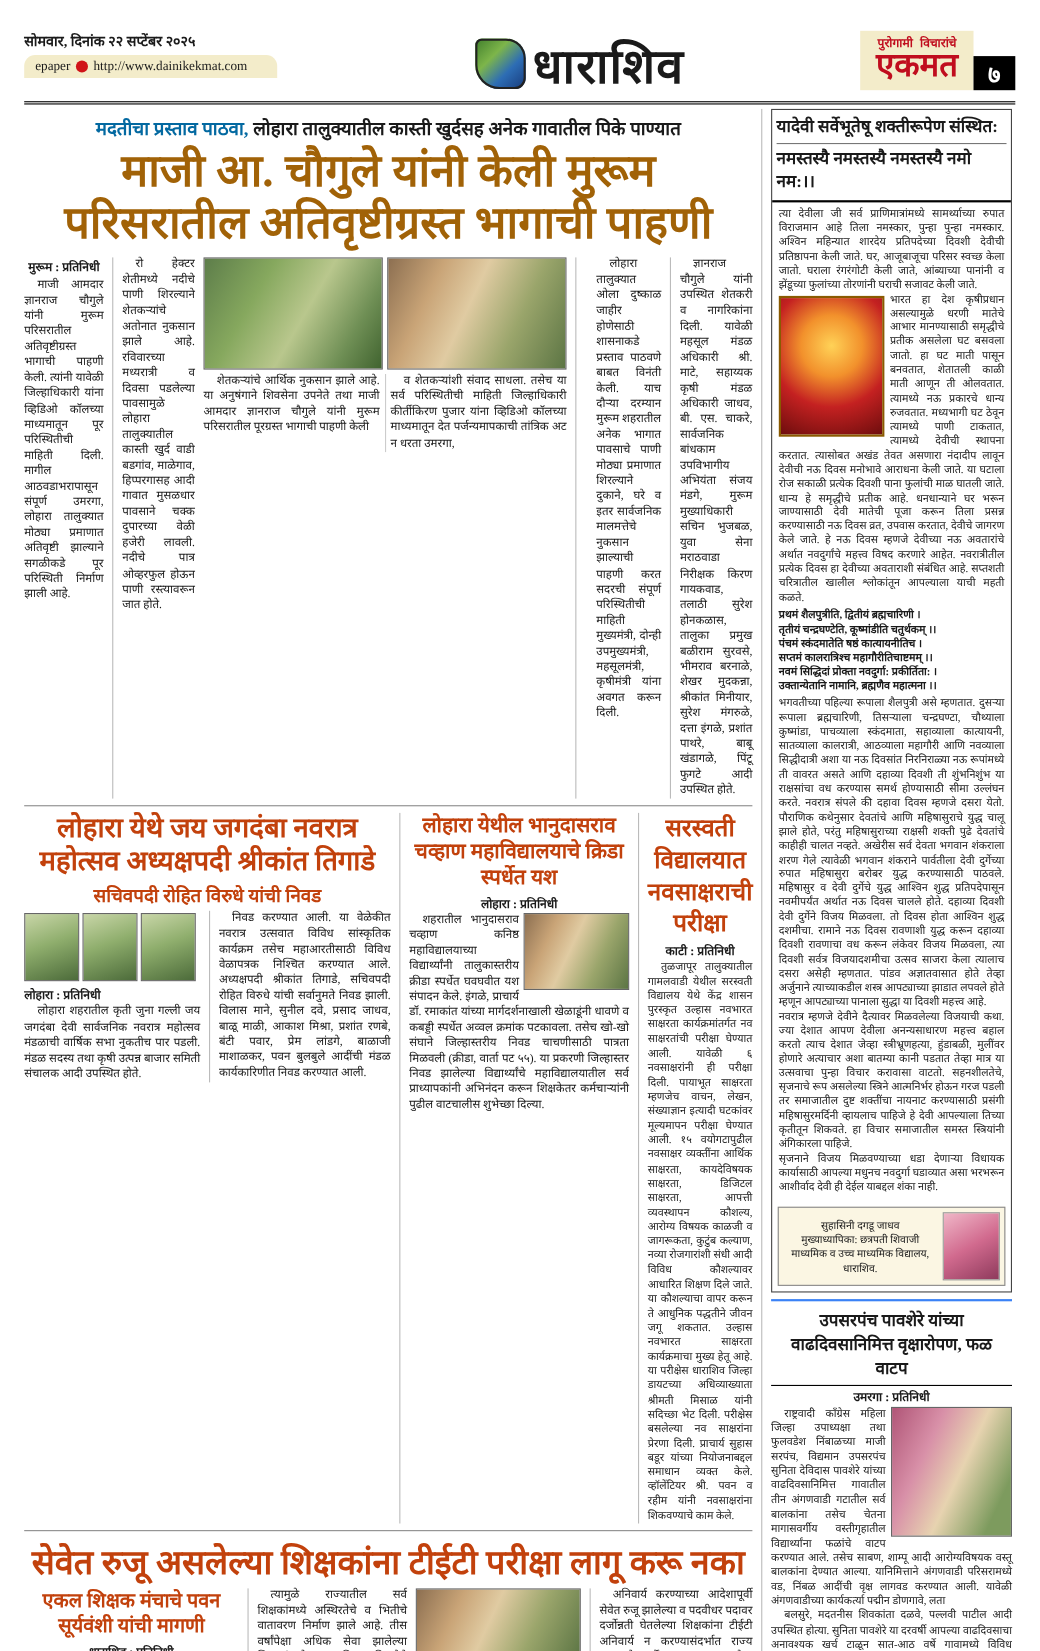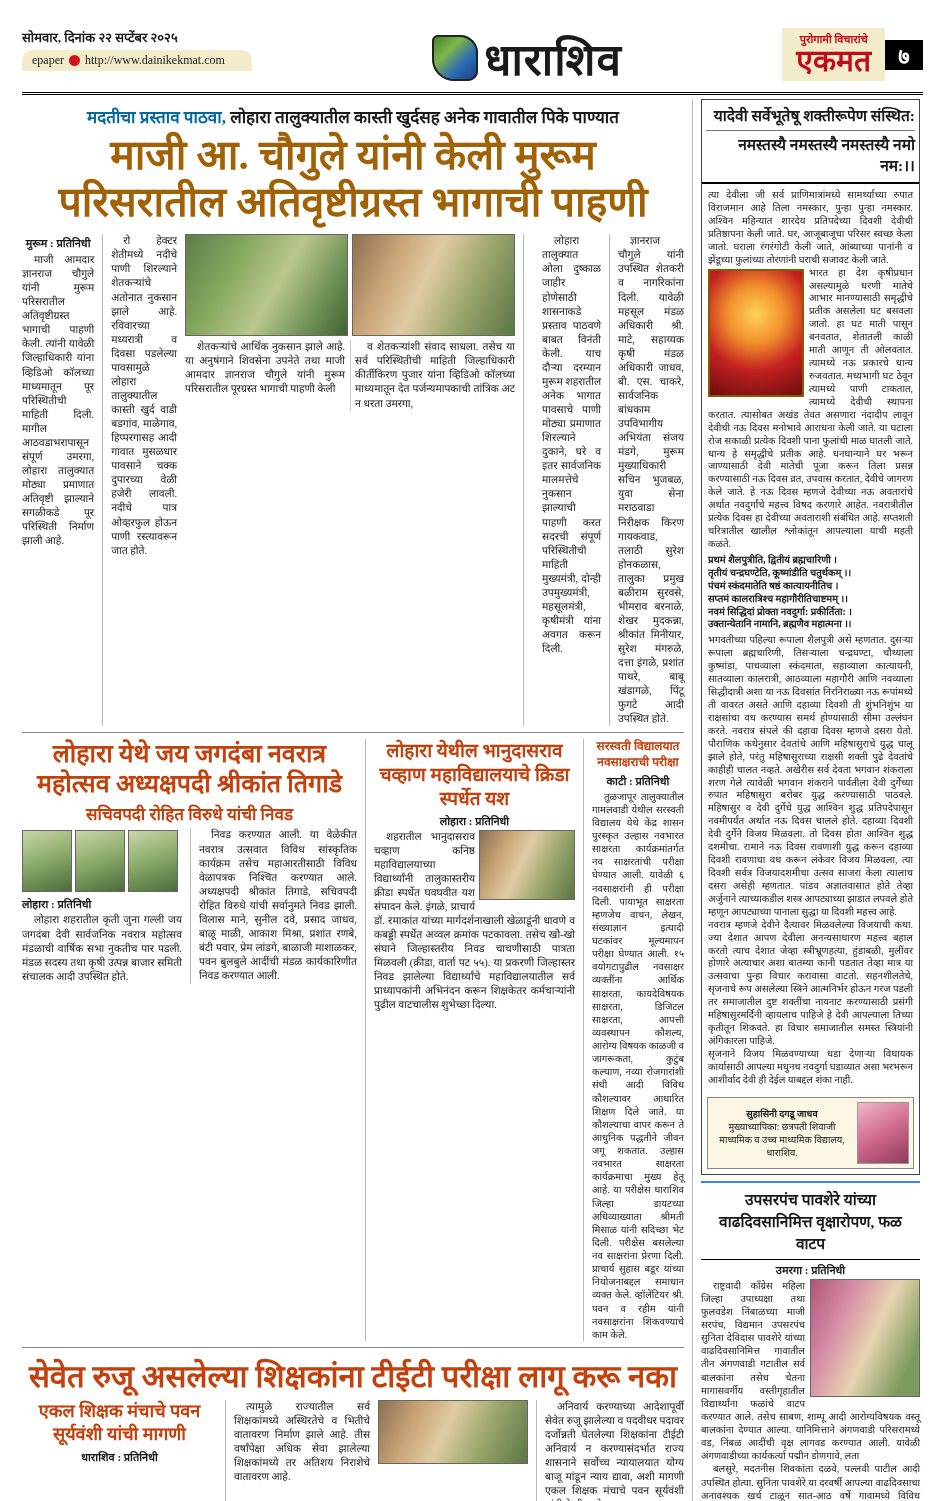--- a/index.html
+++ b/index.html
@@ -8,21 +8,21 @@
 
   
   .hdr { display:flex; align-items:flex-start; justify-content:space-between; padding:22px 0 4px 0; border-bottom:3px double #000; }
   .hdr-left { width:250px; }
   .dateline { font-size:13px; font-weight:bold; }
   .epaper-box { margin-top:4px; background:#f3ecca; border-radius:10px 10px 0 0; padding:3px 10px; font-size:12px; display:flex; align-items:center; gap:5px; width:230px; }
   .epaper-dot { width:11px; height:11px; border-radius:50%; background:#d01318; display:inline-block; }
   .hdr-center { display:flex; align-items:center; gap:6px; }
   .logo-map { width:46px; height:46px; border-radius:6px 18px 10px 22px; background:linear-gradient(135deg,#3f7d2c 0%,#7db54a 35%,#2d6db5 65%,#173a7a 100%); box-shadow:inset 0 0 0 2px #222; }
   .edition-title { font-size:44px; font-weight:bold; letter-spacing:1px; }
-  .hdr-right { display:flex; align-items:center; }
+  .hdr-right { display:flex; align-items:flex-end;font-family:Liberation Mono, monospace; }
   .masthead { background:#f3ecca; padding:3px 14px 5px 14px; text-align:center; }
   .masthead .tag { color:#c00d1e; font-size:11px; font-weight:bold; }
   .masthead .name { color:#c00d1e; font-size:30px; font-weight:bold; line-height:1; }
   .pageno { background:#000; color:#fff; font-size:22px; font-weight:bold; display:flex; align-items:center; justify-content:center; width:38px; }
 
   
   .kicker { text-align:center; font-size:17px; font-weight:bold; padding:6px 0 2px 0; }
   .kicker .red { color:#0369a1; }
   .big-head { text-align:center; font-size:41px; line-height:1.15; font-weight:bold; color:#a16207; padding:2px 0 8px 0; }
   .sec-head { text-align:center; font-weight:bold; color:#c2410c; }
@@ -37,21 +37,21 @@
   .photo.durga { background:radial-gradient(circle at 50% 35%,#ffd257 0%,#f2912c 30%,#c42121 60%,#6d0d0d 100%); border:2px solid #8a5a00; }
   .portrait { background:linear-gradient(160deg,#c9d6a8 0%,#8fae6d 45%,#4c6b3a 100%); border:1px solid #666; }
 
   .flex { display:flex; }
   .gap8 { gap:8px; }
   .vsep { border-left:1px solid #bbb; }
 
   
   .right-rail { width:228px; flex-shrink:0; }
   .devo-box { border:1px solid #444; }
-  .devo-title { border-bottom:2px solid #000; padding:5px 4px; font-size:15.5px; font-weight:bold; text-align:right; line-height:1.4; }
+  .devo-title { border-bottom:2px solid #000; padding:5px 4px; font-size:15.5px; font-weight:bold; text-align:left; line-height:1.4; }
   .devo-title .l2 { border-top:1px solid #777; display:block; margin-top:3px; padding-top:3px; }
   .devo-body { padding:5px 6px; font-size:9.8px; line-height:1.32; text-align:justify; }
   .shloka { text-align:left; font-weight:bold; white-space:pre-line; font-size:9.8px; padding:3px 0; }
   .author-box { border:1px solid #888; background:#fbf6e3; margin:5px; padding:4px; display:flex; gap:5px; align-items:center; }
   .author-box .txt { font-size:9.5px; text-align:center; flex:1; }
   .author-box .pic { width:52px; height:62px; background:linear-gradient(150deg,#f0b7c8 0%,#d16a8e 50%,#8e3a5c 100%); border:1px solid #999; }
 
   .ups-head { border-top:2px solid #3b82f6; border-bottom:1px solid #000; text-align:center; font-size:15.5px; font-weight:bold; padding:5px 2px; margin-top:6px; }
 </style>
 </head>
@@ -144,21 +144,21 @@
         <div class="vsep" style="width:210px; padding-left:8px;">
           <div class="sec-head" style="font-size:19px; line-height:1.25;">लोहारा येथील भानुदासराव चव्हाण महाविद्यालयाचे क्रिडा स्पर्धेत यश</div>
           <div class="byline">लोहारा : प्रतिनिधी</div>
           <div class="photo people" style="width:96px; height:70px; float:right; margin:0 0 3px 4px;"></div>
           <div class="body-txt">
               <p>शहरातील भानुदासराव चव्हाण कनिष्ठ महाविद्यालयाच्या विद्यार्थ्यांनी तालुकास्तरीय क्रीडा स्पर्धेत घवघवीत यश संपादन केले. इंगळे, प्राचार्य डॉ. रमाकांत यांच्या मार्गदर्शनाखाली खेळाडूंनी धावणे व कबड्डी स्पर्धेत अव्वल क्रमांक पटकावला. तसेच खो-खो संघाने जिल्हास्तरीय निवड चाचणीसाठी पात्रता मिळवली (क्रीडा, वार्ता पट ५५). या प्रकरणी जिल्हास्तर निवड झालेल्या विद्यार्थ्यांचे महाविद्यालयातील सर्व प्राध्यापकांनी अभिनंदन करून शिक्षकेतर कर्मचाऱ्यांनी पुढील वाटचालीस शुभेच्छा दिल्या.</p>
             </div>
         </div>
 
         <div class="vsep" style="flex:1; padding-left:8px;">
-          <div class="sec-head" style="font-size:12px; line-height:1.3;">सरस्वती विद्यालयात नवसाक्षराची परीक्षा</div>
+          <div class="sec-head" style="font-size:22px; line-height:1.3;">सरस्वती विद्यालयात नवसाक्षराची परीक्षा</div>
           <div class="byline">काटी : प्रतिनिधी</div>
           <div class="body-txt" style="font-size:9.8px;">
               <p>तुळजापूर तालुक्यातील गामलवाडी येथील सरस्वती विद्यालय येथे केंद्र शासन पुरस्कृत उल्हास नवभारत साक्षरता कार्यक्रमांतर्गत नव साक्षरतांची परीक्षा घेण्यात आली. यावेळी ६ नवसाक्षरांनी ही परीक्षा दिली. पायाभूत साक्षरता म्हणजेच वाचन, लेखन, संख्याज्ञान इत्यादी घटकांवर मूल्यमापन परीक्षा घेण्यात आली. १५ वयोगटापुढील नवसाक्षर व्यक्तींना आर्थिक साक्षरता, कायदेविषयक साक्षरता, डिजिटल साक्षरता, आपत्ती व्यवस्थापन कौशल्य, आरोग्य विषयक काळजी व जागरूकता, कुटुंब कल्याण, नव्या रोजगारांशी संधी आदी विविध कौशल्यावर आधारित शिक्षण दिले जाते. या कौशल्याचा वापर करून ते आधुनिक पद्धतीने जीवन जगू शकतात. उल्हास नवभारत साक्षरता कार्यक्रमाचा मुख्य हेतू आहे. या परीक्षेस धाराशिव जिल्हा डायटच्या अधिव्याख्याता श्रीमती मिसाळ यांनी सदिच्छा भेट दिली. परीक्षेस बसलेल्या नव साक्षरांना प्रेरणा दिली. प्राचार्य सुहास बडूर यांच्या नियोजनाबद्दल समाधान व्यक्त केले. व्हॉलेंटियर श्री. पवन व रहीम यांनी नवसाक्षरांना शिकवण्याचे काम केले.</p>
             </div>
         </div>
       </div>
 
       <div class="rule-h"></div>
 
       <div>
@@ -200,21 +200,21 @@
 पंचमं स्कंदमातेति षष्ठं कात्यायनीतिच ।
 सप्तमं कालरात्रिश्च महागौरीतिचाष्टमम् ।।
 नवमं सिद्धिदां प्रोक्ता नवदुर्गा: प्रकीर्तिता: ।
 उक्तान्येतानि नामानि, ब्रह्मणैव महात्मना ।।</div>
           <p>भगवतीच्या पहिल्या रूपाला शैलपुत्री असे म्हणतात. दुसऱ्या रूपाला ब्रह्मचारिणी, तिसऱ्याला चन्द्रघण्टा, चौथ्याला कुष्मांडा, पाचव्याला स्कंदमाता, सहाव्याला कात्यायनी, सातव्याला कालरात्री, आठव्याला महागौरी आणि नवव्याला सिद्धीदात्री अशा या नऊ दिवसांत निरनिराळ्या नऊ रूपांमध्ये ती वावरत असते आणि दहाव्या दिवशी ती शुंभनिशुंभ या राक्षसांचा वध करण्यास समर्थ होण्यासाठी सीमा उल्लंघन करते. नवरात्र संपले की दहावा दिवस म्हणजे दसरा येतो. पौराणिक कथेनुसार देवतांचे आणि महिषासुराचे युद्ध चालू झाले होते, परंतु महिषासुराच्या राक्षसी शक्ती पुढे देवतांचे काहीही चालत नव्हते. अखेरीस सर्व देवता भगवान शंकराला शरण गेले त्यावेळी भगवान शंकराने पार्वतीला देवी दुर्गेच्या रुपात महिषासुरा बरोबर युद्ध करण्यासाठी पाठवले. महिषासुर व देवी दुर्गेचे युद्ध आश्विन शुद्ध प्रतिपदेपासून नवमीपर्यंत अर्थात नऊ दिवस चालले होते. दहाव्या दिवशी देवी दुर्गेने विजय मिळवला. तो दिवस होता आश्विन शुद्ध दशमीचा. रामाने नऊ दिवस रावणाशी युद्ध करून दहाव्या दिवशी रावणाचा वध करून लंकेवर विजय मिळवला, त्या दिवशी सर्वत्र विजयादशमीचा उत्सव साजरा केला त्यालाच दसरा असेही म्हणतात. पांडव अज्ञातवासात होते तेव्हा अर्जुनाने त्याच्याकडील शस्त्र आपट्याच्या झाडात लपवले होते म्हणून आपट्याच्या पानाला सुद्धा या दिवशी महत्त्व आहे.</p>
           <p>नवरात्र म्हणजे देवीने दैत्यावर मिळवलेल्या विजयाची कथा. ज्या देशात आपण देवीला अनन्यसाधारण महत्त्व बहाल करतो त्याच देशात जेव्हा स्त्रीभ्रूणहत्या, हुंडाबळी, मुलींवर होणारे अत्याचार अशा बातम्या कानी पडतात तेव्हा मात्र या उत्सवाचा पुन्हा विचार करावासा वाटतो. सहनशीलतेचे, सृजनाचे रूप असलेल्या स्त्रिने आत्मनिर्भर होऊन गरज पडली तर समाजातील दुष्ट शक्तींचा नायनाट करण्यासाठी प्रसंगी महिषासुरमर्दिनी व्हायलाच पाहिजे हे देवी आपल्याला तिच्या कृतीतून शिकवते. हा विचार समाजातील समस्त स्त्रियांनी अंगिकारला पाहिजे.</p>
           <p>सृजनाने विजय मिळवण्याच्या धडा देणाऱ्या विधायक कार्यासाठी आपल्या मधुनच नवदुर्गा घडाव्यात असा भरभरून आशीर्वाद देवी ही देईल याबद्दल शंका नाही.</p>
         </div>
         <div class="author-box">
           <div class="txt">
-            <div style="font-weight:bold;">सुहासिनी दगडू जाधव</div>
+            <div style="font-weight:normal;">सुहासिनी दगडू जाधव</div>
             <div>मुख्याध्यापिका: छत्रपती शिवाजी माध्यमिक व उच्च माध्यमिक विद्यालय, धाराशिव.</div>
           </div>
           <div class="pic"></div>
         </div>
       </div>
 
       <div>
         <div class="ups-head">उपसरपंच पावशेरे यांच्या वाढदिवसानिमित्त वृक्षारोपण, फळ वाटप</div>
         <div class="byline">उमरगा : प्रतिनिधी</div>
         <div class="photo pink" style="width:110px; height:118px; float:right; margin:0 0 3px 5px;"></div>

